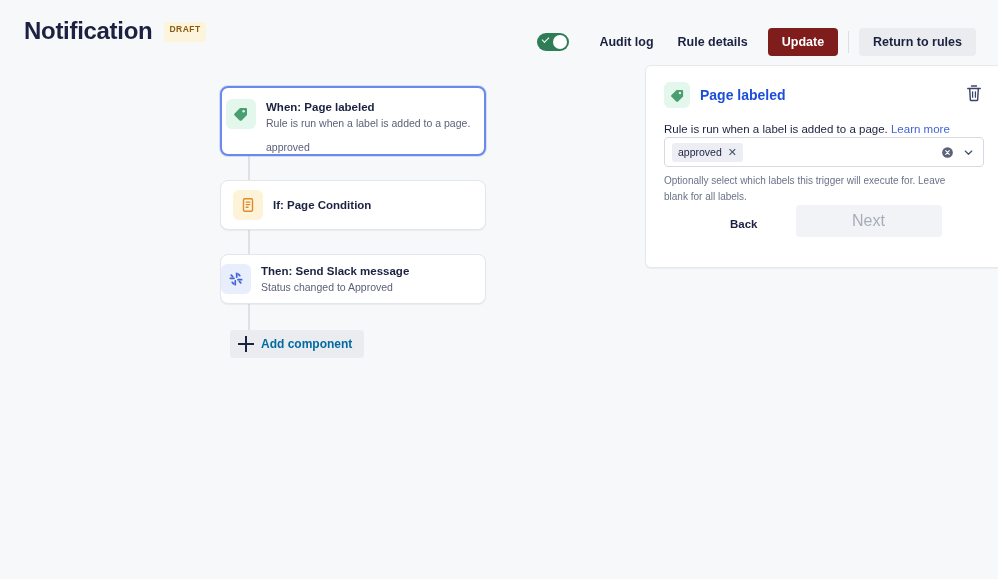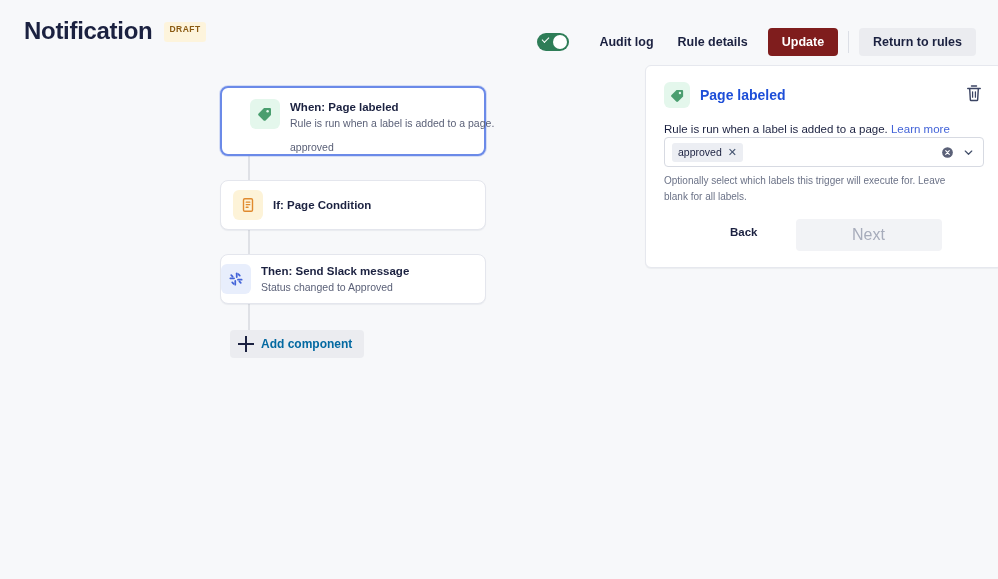--- a/index.html
+++ b/index.html
@@ -86,21 +86,21 @@
     position: absolute; left: 0; width: 266px;
     background: #ffffff; border: 1px solid #e4e6ed;
     border-radius: 8px; cursor: pointer;
     display: flex; align-items: flex-start; gap: 0;
     box-shadow: 0 1px 1px rgba(9,30,66,0.06);
   }
   .card.selected {
     border: 2px solid #6b8ae8;
     box-shadow: 0 0 0 1px rgba(107,138,232,0.25);
   }
-  .card-1 { top: 0px; height: 70px; padding: 11px 28px; }
+  .card-1 { top: 0px; height: 70px; padding: 11px 4px; }
   .card-2 { top: 94px; height: 50px; padding: 11px 12px; align-items: center; }
   .card-3 { top: 168px; height: 50px; padding: 11px 0; align-items: center; }
 
   .card-icon {
     width: 30px; height: 30px; border-radius: 6px; flex: none;
     display: flex; align-items: center; justify-content: center;
     margin-right: 10px;
   }
   .icon-green { background: #e4f7ec; }
   .icon-yellow { background: #fdf3d8; }
@@ -180,21 +180,21 @@
     font-size: 11px; color: #42526e; cursor: pointer; line-height: 1;
   }
   .ms-spacer { flex: 1; }
   .ms-clear { margin-right: 8px; cursor: pointer; line-height: 0; }
   .ms-chevron { cursor: pointer; line-height: 0; margin-right: 2px; }
   .field-help {
     font-size: 10px; color: #6b7287; line-height: 16px; margin-top: 6px;
     max-width: 290px;
   }
   .panel-actions {
-    display: flex; align-items: flex-start; margin-top: 14px;
+    display: flex; align-items: flex-end; margin-top: 0;
   }
   .btn-back {
     background: transparent; border: none; cursor: pointer;
     font-size: 11.5px; font-weight: bold; color: #1b2140;
     padding: 7px 16px; border-radius: 4px; margin-left: 50px;
     font-family: "Liberation Sans", sans-serif;
   }
   .btn-next {
     background: #f2f3f6; border: none; cursor: default;
     font-size: 16px; color: #a7acbb; border-radius: 4px;

